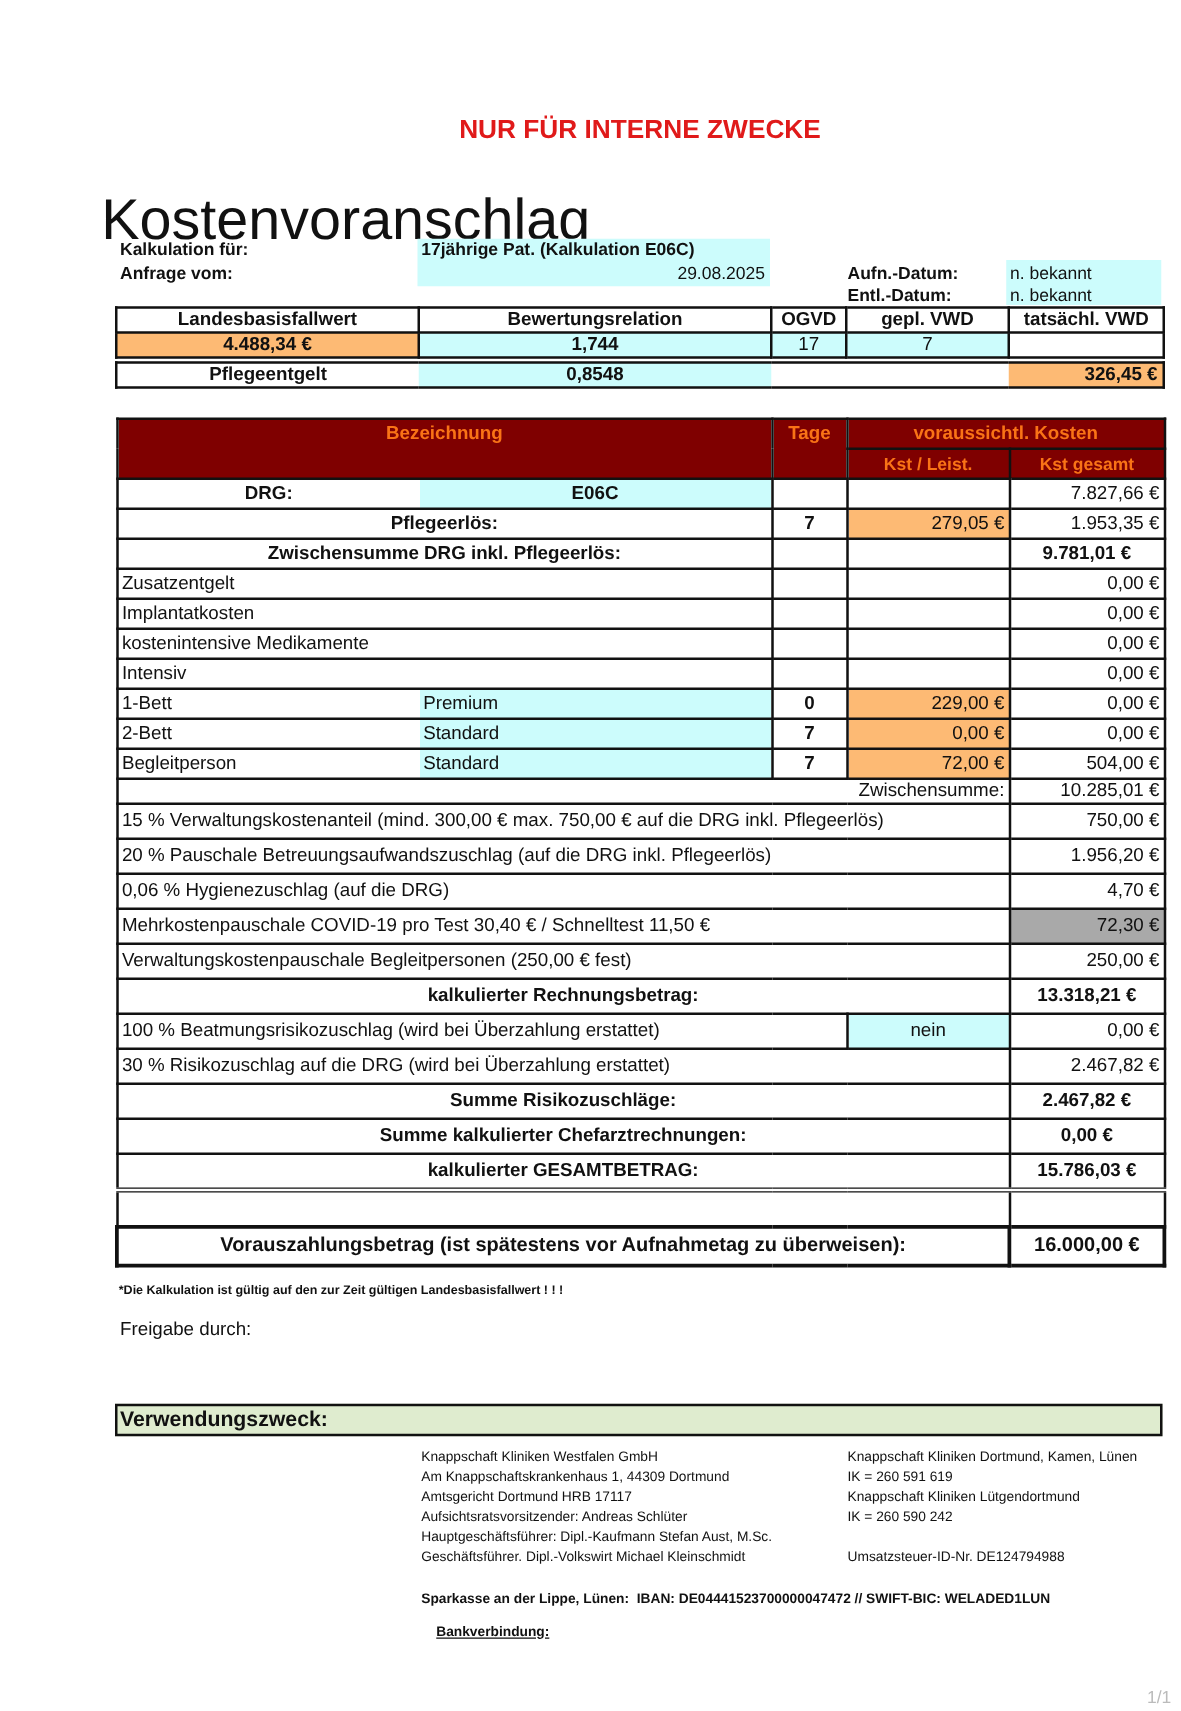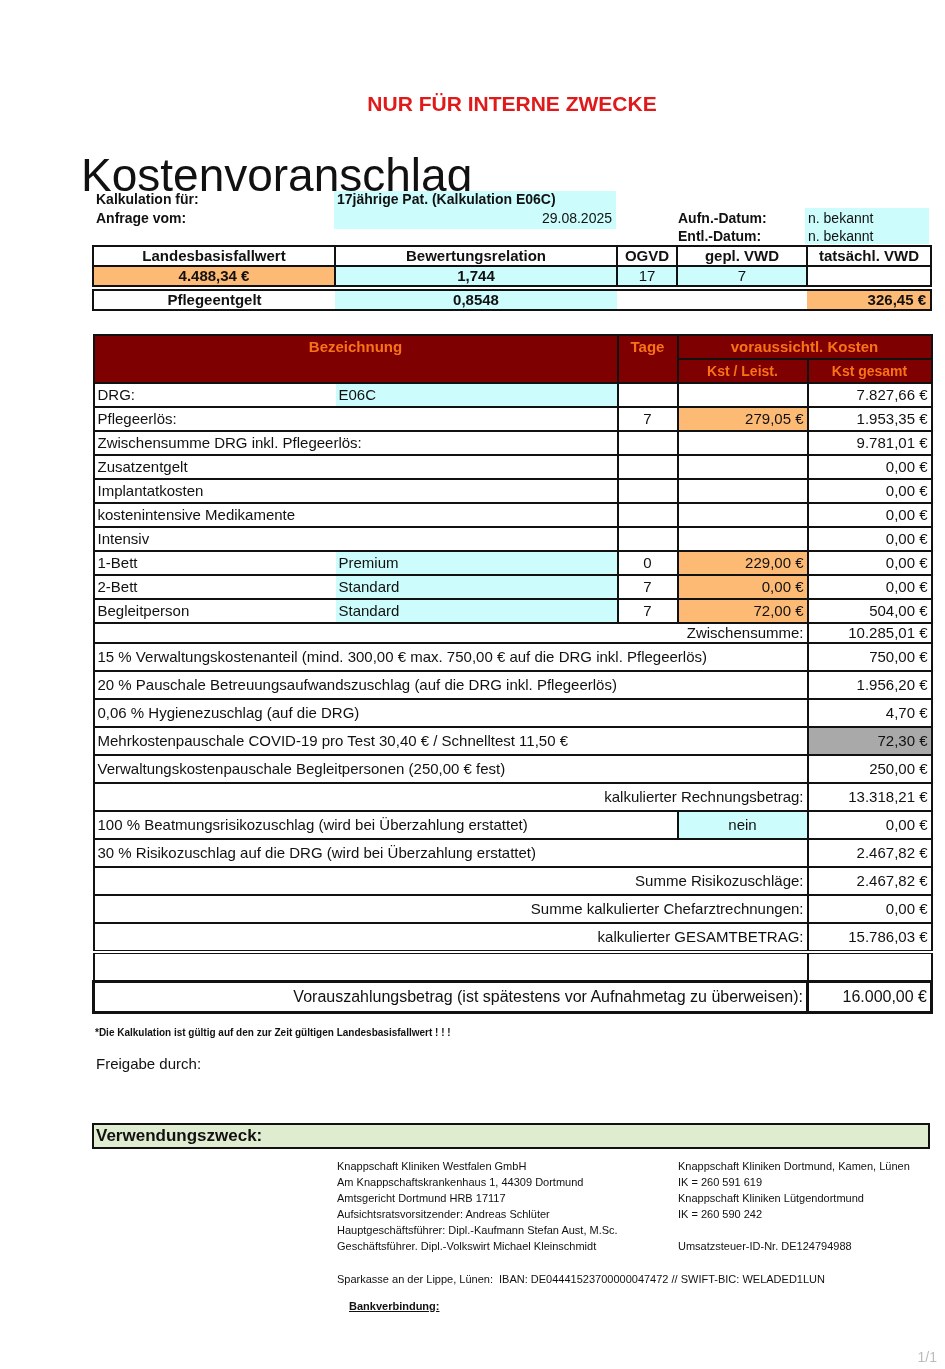--- a/index.html
+++ b/index.html
@@ -18,21 +18,21 @@
   
   table { border-collapse:collapse; table-layout:fixed; }
   .hdr td { border:2px solid #111; font-size:15px; text-align:center; padding:0 4px; height:18px; line-height:18px; }
   .hdr .b { font-weight:bold; }
 
   
   .main td { border:2px solid #111; font-size:15px; padding:0 3px; height:22px; line-height:22px; white-space:nowrap; overflow:hidden; }
   .main .head td { background:#7f0000; color:#f97316; font-weight:bold; text-align:center; border-color:#111; }
   .main .r { text-align:right; }
   .main .c { text-align:center; }
-  .main .b { font-weight:normal; }
+  .main .b { font-weight:bold;text-align:center; }
   .main .nb-r { border-right:none; }
   .main .nb-l { border-left:none; }
   .main td.tall { height:26px; line-height:26px; }
 
   .foot-note { left:95px; top:1027px; font-size:10px; font-weight:bold; }
   .freigabe { left:96px; top:1055px; font-size:15px; }
   .vzweck { left:92px; top:1123px; width:834px; height:22px; border:2px solid #111; background:#dfeccf; }
   .vzweck .k { position:absolute; left:2px; top:0; font-size:17px; font-weight:bold; line-height:22px; }
   .vzweck .v { position:absolute; left:244px; top:0; font-size:13px; font-weight:bold; line-height:22px; }
   .footer { font-size:11px; line-height:16px; }
@@ -257,15 +257,15 @@
 </div>
 <div class="abs footer" style="left:678px;top:1158px;">
   <div>Knappschaft Kliniken Dortmund, Kamen, Lünen</div>
   <div>IK = 260 591 619</div>
   <div>Knappschaft Kliniken Lütgendortmund</div>
   <div>IK = 260 590 242</div>
   <div style="height:16px;"></div>
   <div>Umsatzsteuer-ID-Nr. DE124794988</div>
 </div>
 <div class="abs footer" style="left:337px;top:1298px;font-weight:bold;text-decoration:underline;padding-left:12px;">Bankverbindung:</div>
-<div class="abs footer" style="left:337px;top:1271px;font-weight:normal;white-space:pre;">Sparkasse an der Lippe, Lünen:  IBAN: DE04441523700000047472 // SWIFT-BIC: WELADED1LUN</div>
+<div class="abs footer" style="left:337px;top:1271px;font-weight:bold;white-space:pre;">Sparkasse an der Lippe, Lünen:  IBAN: DE04441523700000047472 // SWIFT-BIC: WELADED1LUN</div>
 
 <div class="abs pager">1/1</div>
 
 </body></html>

